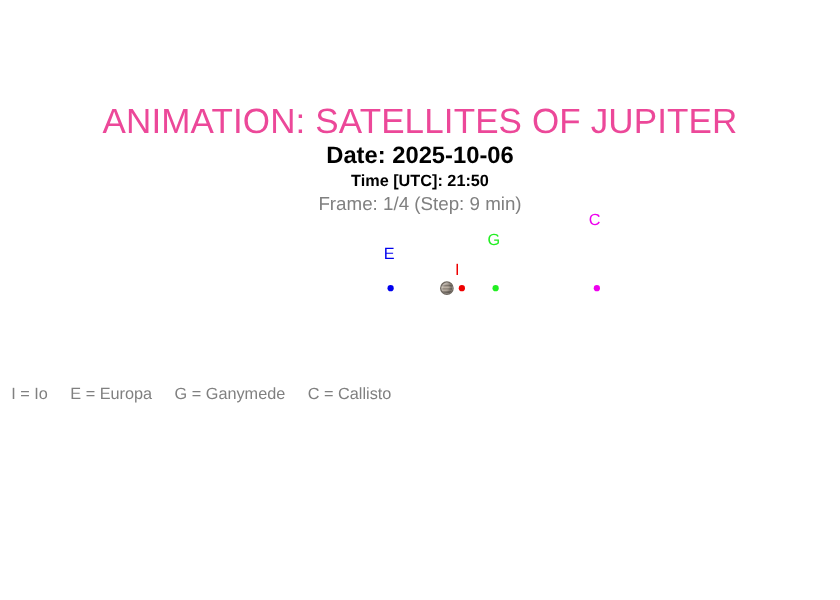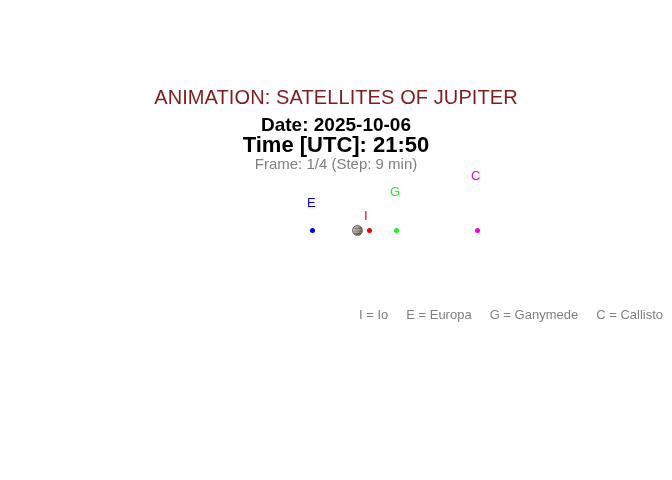--- a/index.html
+++ b/index.html
@@ -25,36 +25,36 @@
   .hdr {
     position: absolute;
     left: 0;
     width: 672px;
     text-align: center;
     white-space: nowrap;
     user-select: none;
   }
   #title {
     top: 82px;
-    font-size: 20px;
+    font-size: 28px;
     font-weight: 400;
     letter-spacing: 0.1px;
-    color: #7f1d1d;
+    color: #ec4899;
     line-height: 30px;
   }
   #date-line {
     top: 114px;
     font-size: 19px;
     font-weight: bold;
     color: #000000;
     line-height: 21px;
   }
   #time-line {
     top: 134px;
-    font-size: 22px;
+    font-size: 13px;
     font-weight: bold;
     color: #000000;
     line-height: 21px;
   }
   #frame-line {
     top: 155px;
     font-size: 15px;
     font-weight: 400;
     color: #808080;
     line-height: 17px;
@@ -110,21 +110,21 @@
     white-space: nowrap;
     user-select: none;
   }
 
   
   #legend {
     position: absolute;
     left: 0;
     top: 307px;
     width: 672px;
-    text-align: right;
+    text-align: left;
     white-space: nowrap;
     font-size: 13px;
     color: #808080;
     user-select: none;
   }
   #legend .legend-entry {
     display: inline-block;
     margin: 0 9px;
   }
 </style>

